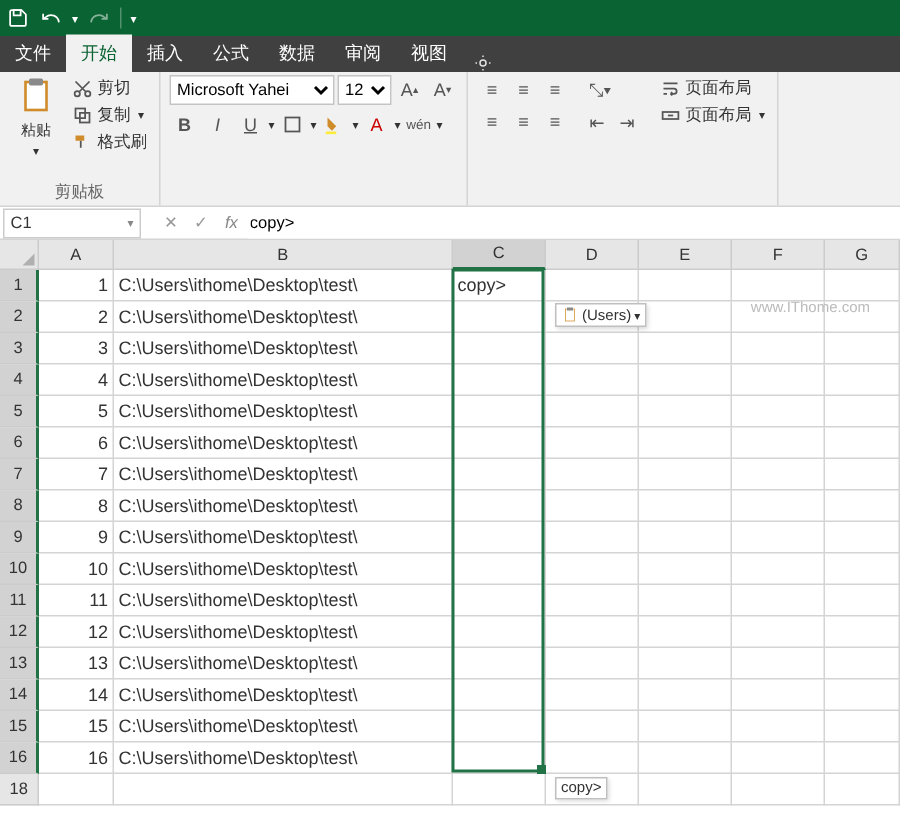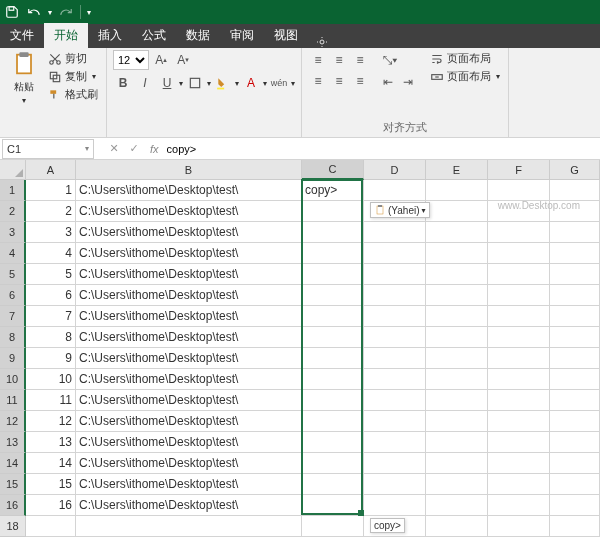--- a/index.html
+++ b/index.html
@@ -139,25 +139,27 @@
             <span class="ico">
               <svg width="14" height="14" viewBox="0 0 24 24" fill="#d08c2a">
                 <path d="M4 4h10v6H4z"></path>
                 <path d="M9 10v8h2v-8" fill="#555"></path>
               </svg>
             </span>
             <span>格式刷</span>
           </div>
       </div>
     </div>
+    <div class="label">剪贴板</div>
   </div>
 
   <div class="rgroup" style="min-width:170px;">
     <div class="content" style="flex-direction:column; gap:3px;">
       <div class="font-row">
+        <select class="fontbox" style="width:110px;"><option>Microsoft Yahei</option></select>
         <select class="fontbox" style="width:36px;"><option>12</option></select>
         <button class="btn-sq">A<sup style="font-size:7px;">▴</sup></button>
         <button class="btn-sq">A<sup style="font-size:7px;">▾</sup></button>
       </div>
       <div class="font-row">
         <button class="btn-sq b">B</button>
         <button class="btn-sq i">I</button>
         <button class="btn-sq u">U</button>
         <span style="font-size:8px;">▾</span>
         <button class="btn-sq">
@@ -212,21 +214,20 @@
               <svg width="14" height="14" viewBox="0 0 24 24" fill="none" stroke="#555" stroke-width="2">
                 <rect x="3" y="8" width="18" height="8"></rect>
                 <path d="M9 12h6"></path>
               </svg>
             </span>
             <span>页面布局</span>
             <span style="font-size:8px;margin-left:2px;">▾</span>
           </div>
       </div>
     </div>
-    <div class="label">对齐方式</div>
   </div>
 
 </div>
 
 <div class="namebar">
   <div class="namebox">
       <span>C1</span>
       <span style="font-size:8px;color:#888;">▾</span>
     </div>
   <span class="nbtn">✕</span>
@@ -419,22 +420,22 @@
       </div>
     </div>
   <div class="selection" id="selection" style="left: 301px; top: 19px; width: 62px; height: 336px;"></div>
 </div>
 
 <div class="pastetag" id="pastetag1" style="left: 370px; top: 202px;">
   <svg width="12" height="12" viewBox="0 0 24 24">
       <rect x="6" y="4" width="12" height="16" fill="#fff" stroke="#d08c2a"></rect>
       <rect x="8" y="2" width="8" height="4" fill="#8a8a8a"></rect>
     </svg>
-  <span>(Yahei)</span>
+  <span>(Users)</span>
     <span style="font-size:8px;">▾</span>
 </div>
 <div class="pastetag" id="pastetag2" style="left: 370px; top: 518px;">
   <span>copy&gt;</span>
 </div>
 
 <div class="watermark">
-  <div class="small">www.Desktop.com</div>
+  <div class="small">www.IThome.com</div>
 </div>
 
 </body></html>

